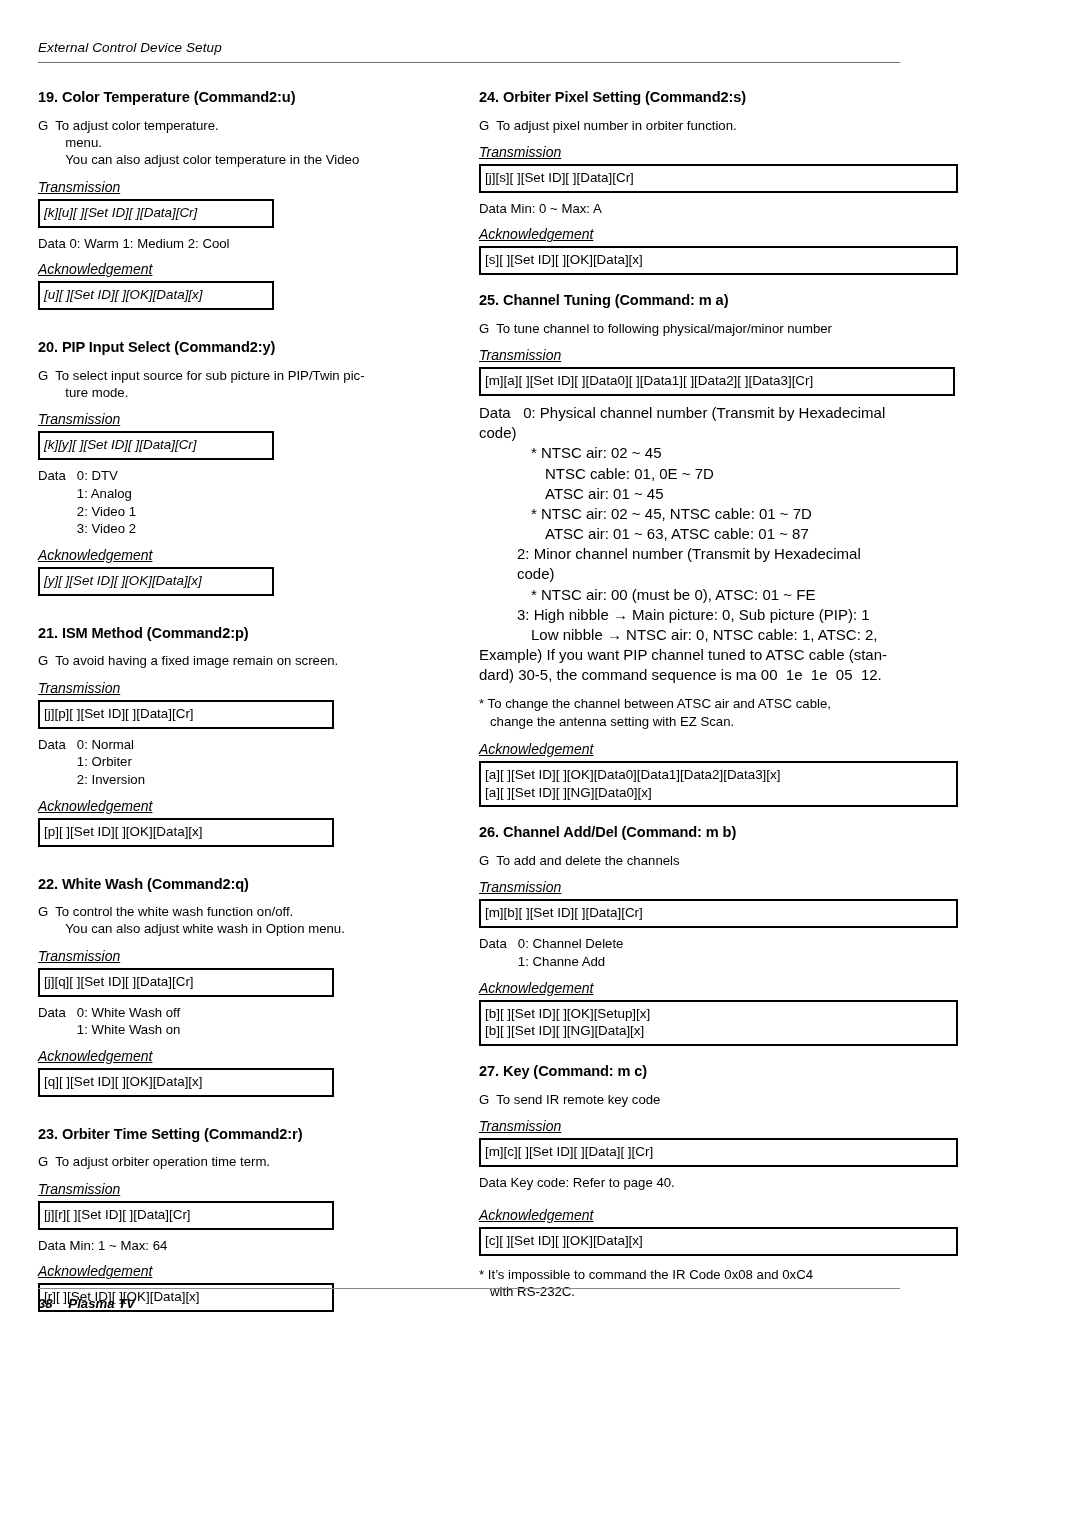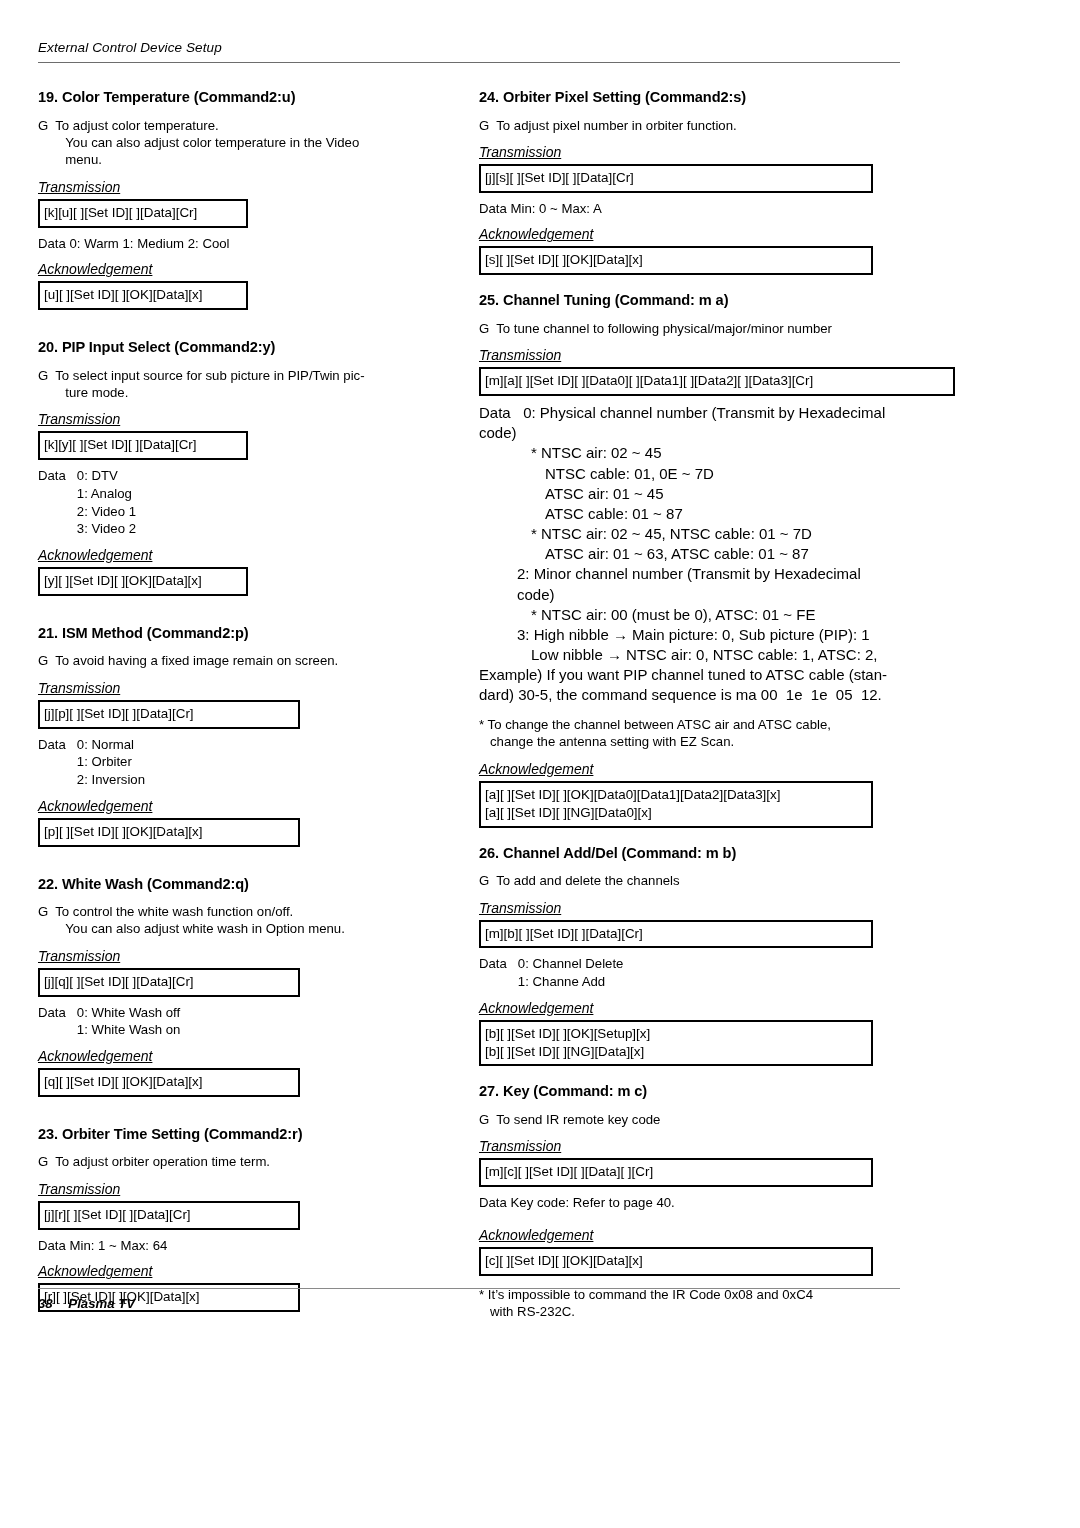--- a/index.html
+++ b/index.html
@@ -79,23 +79,23 @@
   }
 
   .cmdbox {
     border: 2px solid #000;
     padding: 3px 4px 4px 4px;
     font-size: 13.4px;
     line-height: 1.33;
     margin-bottom: 7px;
     background: #fff;
   }
-  .cmdbox.w-narrow { width: 210px; }
-  .cmdbox.w-mid    { width: 262px; }
-  .cmdbox.w-wide   { width: 394px; }
+  .cmdbox.w-narrow { width: 236px; font-style: italic; }
+  .cmdbox.w-mid    { width: 296px; }
+  .cmdbox.w-wide   { width: 479px; }
   .cmdbox.w-xwide  { width: 476px; }
 
   .datarow {
     font-size: 13.2px;
     line-height: 1.34;
     margin-bottom: 8px;
   }
   .datarow .dkey { display: inline-block; }
   .datarow ul {
     list-style: none;
@@ -147,22 +147,22 @@
   <div class="cols">
 
     <div class="col left">
 
       <div>
         <h2 class="sect">19. Color Temperature (Command2:u)</h2>
         <div class="desc">
           <span class="g">G</span>
           <span class="dtxt">
             <span>To adjust color temperature.</span>
+            <span class="cont">menu.</span>
             <span class="cont">You can also adjust color temperature in the Video</span>
-            <span class="cont">menu.</span>
           </span>
         </div>
         <div class="label">Transmission</div>
         <div class="cmdbox w-narrow">[k][u][  ][Set ID][  ][Data][Cr]</div>
         <div class="datarow">Data   0: Warm    1: Medium   2: Cool</div>
         <div class="label">Acknowledgement</div>
         <div class="cmdbox w-narrow">[u][  ][Set ID][  ][OK][Data][x]</div>
       </div>
 
       <div class="spacer-sect"></div>
@@ -278,21 +278,20 @@
           <span class="dtxt">To tune channel to following physical/major/minor number</span>
         </div>
         <div class="label">Transmission</div>
         <div class="cmdbox w-xwide">[m][a][  ][Set ID][  ][Data0][  ][Data1][  ][Data2][  ][Data3][Cr]</div>
 
         <div class="datablock">
           <div class="ln">Data   0: Physical channel number (Transmit by Hexadecimal code)</div>
           <div class="ln i2">* NTSC air: 02 ~ 45</div>
           <div class="ln i3">NTSC cable: 01, 0E ~ 7D</div>
           <div class="ln i3">ATSC air: 01 ~ 45</div>
-          <div class="ln i3">ATSC cable: 01 ~ 87</div>
           <div class="ln i2">* NTSC air: 02 ~ 45, NTSC cable: 01 ~ 7D</div>
           <div class="ln i3">ATSC air: 01 ~ 63, ATSC cable: 01 ~ 87</div>
           <div class="ln i1">2: Minor channel number (Transmit by Hexadecimal code)</div>
           <div class="ln i2">* NTSC air: 00 (must be 0), ATSC: 01 ~ FE</div>
           <div class="ln i1">3: High nibble → Main picture: 0, Sub picture (PIP): 1</div>
           <div class="ln i2">Low nibble → NTSC air: 0, NTSC cable: 1, ATSC: 2,</div>
           <div class="ln">Example) If you want PIP channel tuned to ATSC cable (stan-</div>
           <div class="ln">dard) 30-5, the command sequence is ma 00  1e  1e  05  12.</div>
         </div>
 

